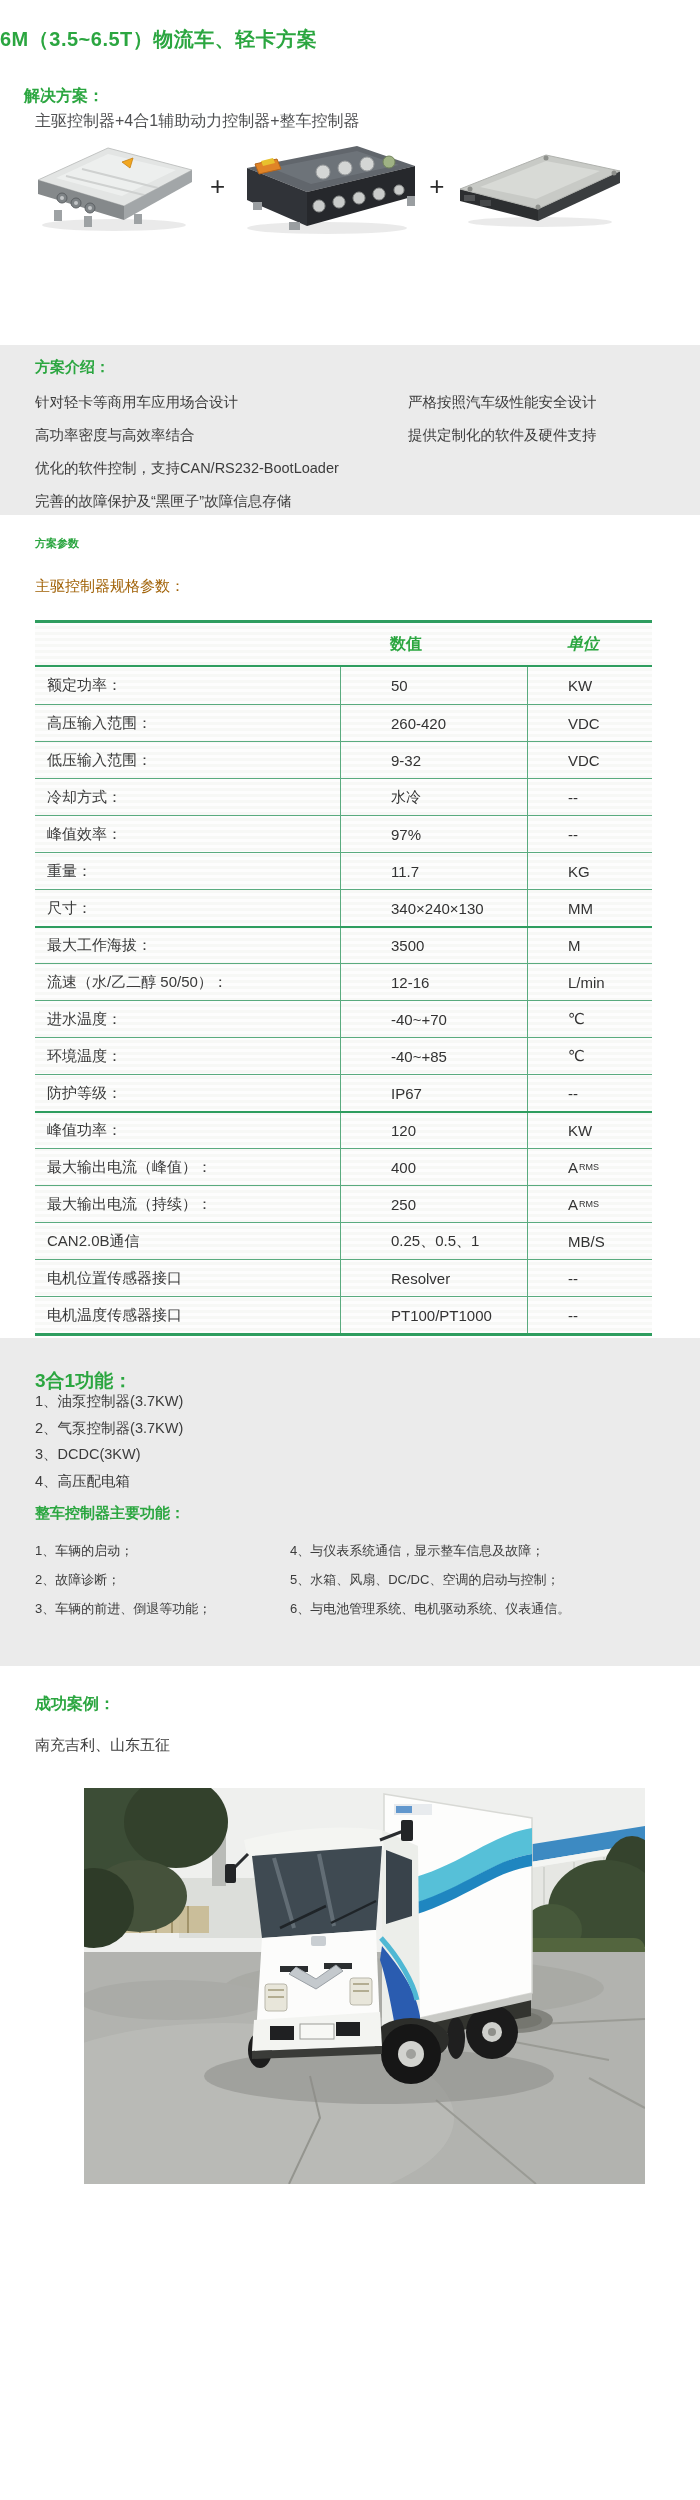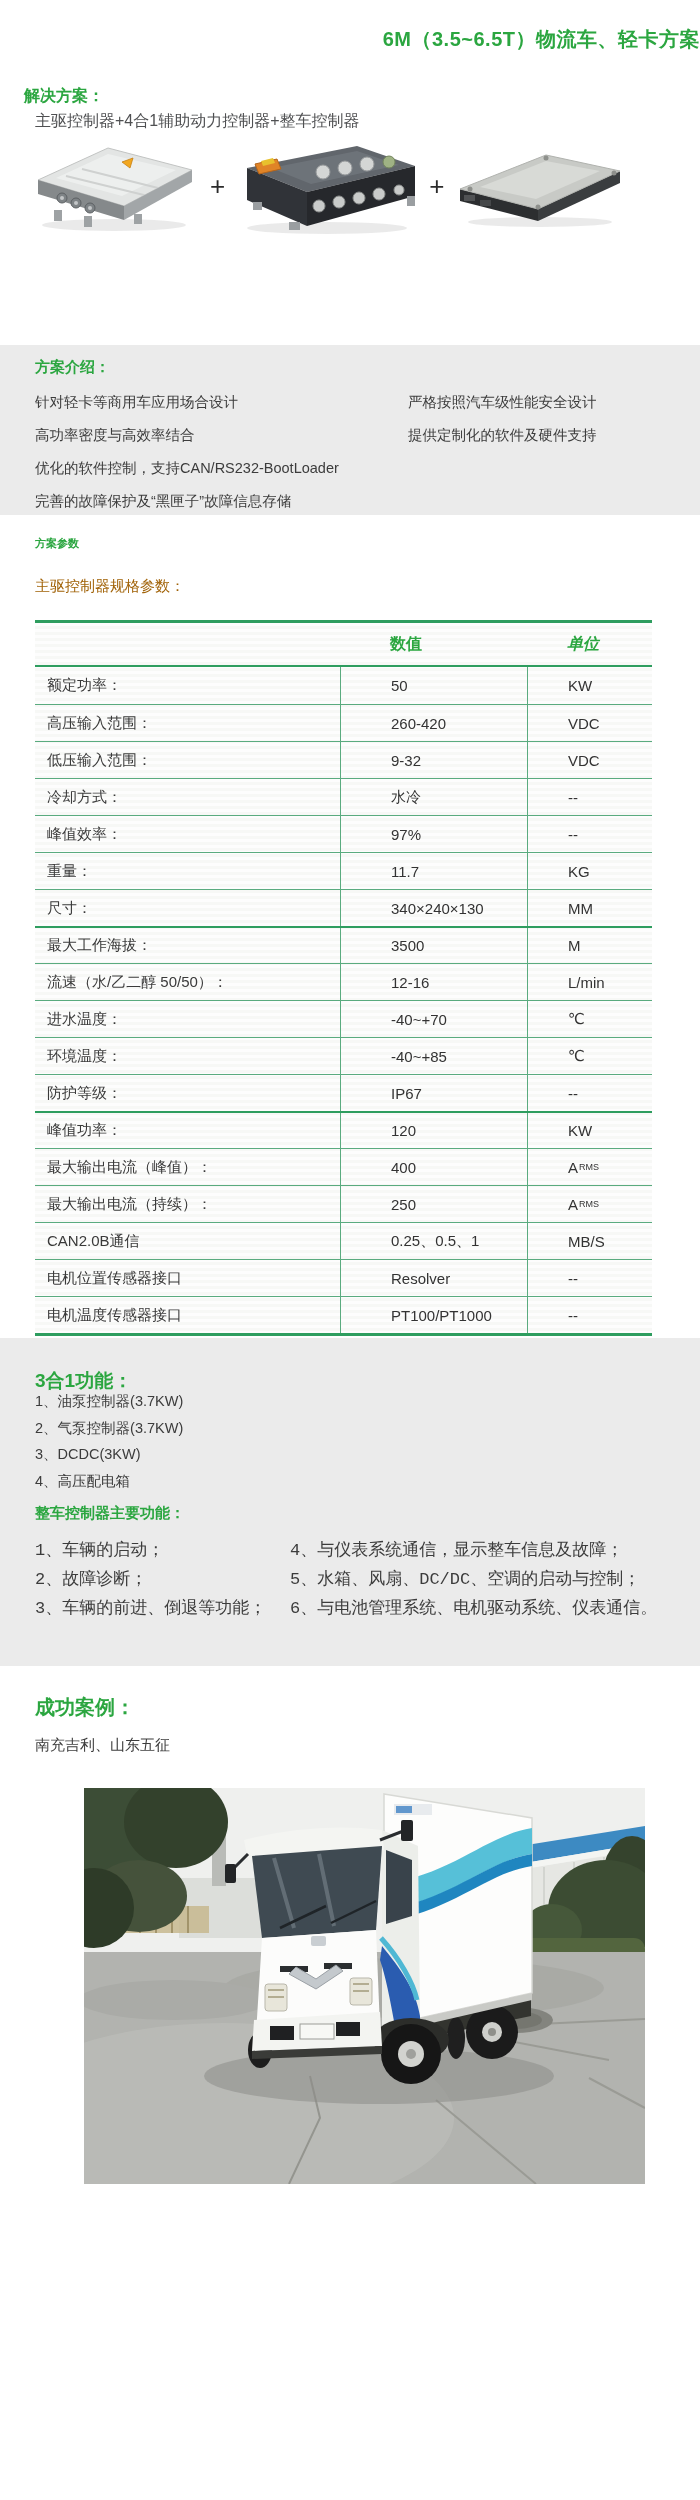--- a/index.html
+++ b/index.html
@@ -5,21 +5,21 @@
   :root{
     --green:#2BA640;
     --tgreen:#2E9D5F;
     --tline:#5AAB7F;
     --gray-banner:#EBEBEB;
     --txt:#3C3C3C;
   }
   html,body{margin:0;padding:0;background:#fff;}
   .page{position:relative;width:700px;height:2500px;background:#ffffff;overflow:hidden;
         font-family:"Liberation Sans","DejaVu Sans",sans-serif;color:var(--txt);}
-  .title{position:absolute;top:26px;left:0;width:700px;text-align:right;
+  .title{position:absolute;top:26px;left:0;width:700px;text-align:left;
          font-size:20px;font-weight:bold;color:var(--green);letter-spacing:.5px;}
   .sec-h{color:var(--green);font-weight:bold;font-size:16px;}
   #sol-h{position:absolute;left:24px;top:86px;}
   #sol-desc{position:absolute;left:35px;top:111px;font-size:16px;color:#4F5052;}
   .product-row{position:absolute;left:26px;top:138px;width:650px;height:96px;
                display:flex;align-items:center;}
   .plus{font-size:26px;color:#2b2b2b;margin:0 6px;font-weight:400;line-height:1;}
   .banner{position:absolute;left:0;width:700px;background:var(--gray-banner);}
   #banner-intro{top:345px;height:170px;}
   #intro-h{position:absolute;left:35px;top:13px;font-size:15px;}
@@ -45,22 +45,22 @@
   .td.c1{width:187px;padding-left:50px;color:#333;border-left:1px solid var(--tline);}
   .td.c2{width:125px;padding-left:40px;color:#333;border-left:1px solid var(--tline);}
   .td sub{font-size:9px;margin-left:1px;}
   #banner-func{top:1338px;height:328px;}
   #f3-h{position:absolute;left:35px;top:30px;font-size:19px;}
   #f3-list{position:absolute;left:35px;top:50px;}
   #f3-list .feat-line{height:26.5px;line-height:26.5px;}
   #vcu-h{position:absolute;left:35px;top:166px;font-size:15px;}
   .vcu-cols{position:absolute;left:35px;top:198px;display:flex;}
   .vcu-col-l{width:255px;}
-  .vcu-line{height:29px;line-height:29px;font-size:17px;color:var(--txt);white-space:nowrap;font-family:Liberation Mono, monospace;}
-  #case-h{position:absolute;left:35px;top:1694px;font-size:20px;}
+  .vcu-line{height:29px;line-height:29px;font-size:13px;color:var(--txt);white-space:nowrap;}
+  #case-h{position:absolute;left:35px;top:1694px;font-size:16px;}
   #case-text{position:absolute;left:35px;top:1736px;font-size:15px;color:var(--txt);}
   .photo{position:absolute;left:84px;top:1788px;width:561px;height:396px;display:block;}
   .prod-img{display:block;}
 </style>
 </head>
 <body>
 
 <div class="page">
 
   <div class="title">6M（3.5~6.5T）物流车、轻卡方案</div>

